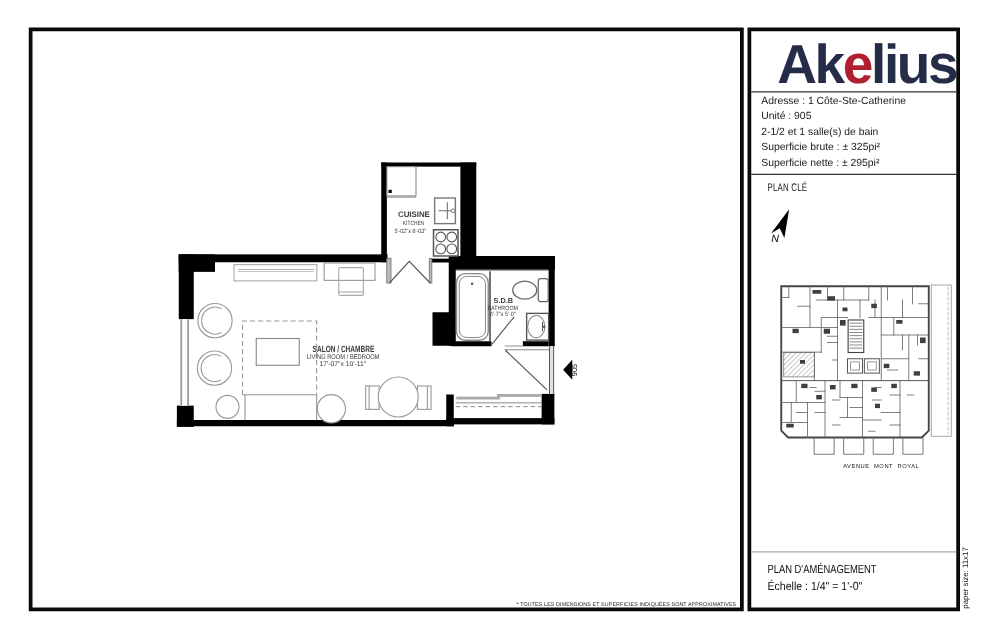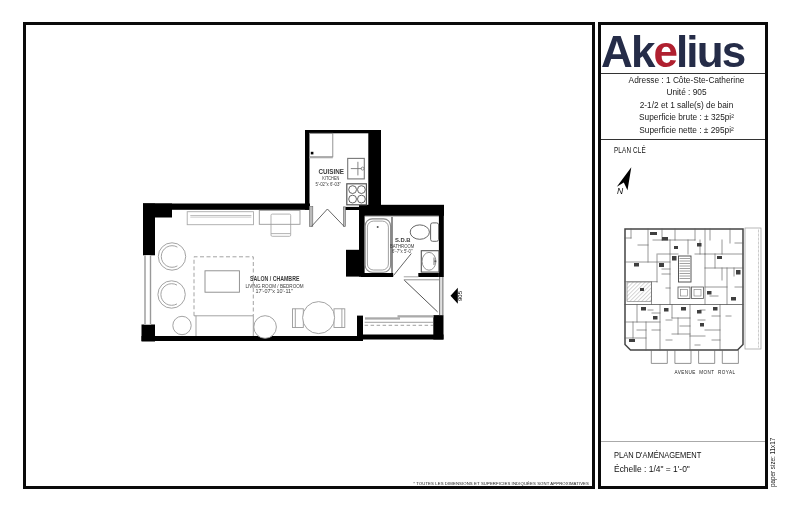--- a/index.html
+++ b/index.html
@@ -1,27 +1,27 @@
 <!DOCTYPE html>
 <html><head>
 <meta charset="utf-8">
 <style>
   html,body{margin:0;padding:0;}
   body{width:792px;height:512px;background:#ffffff;position:relative;overflow:hidden;
        font-family:"Liberation Sans", sans-serif;}
   .abs{position:absolute;}
   #mainframe{left:23px;top:22px;width:572px;height:467px;border:3px solid #0a0a0a;box-sizing:border-box;}
   #panel{left:598px;top:22px;width:170px;height:467px;border:3px solid #0a0a0a;box-sizing:border-box;}
-  #logo{left:0;top:2px;width:164px;text-align:left;
+  #logo{left:0;top:2px;width:164px;text-align:right;
         font-size:44px;font-weight:bold;letter-spacing:-1.9px;color:#252c48;}
   #logo .e{color:#b02030;}
   .hr1{left:0px;top:47.6px;width:164px;height:1px;background:#333;}
   .hr2{left:0px;top:114px;width:164px;height:1px;background:#333;}
   .hr3{left:0px;top:416px;width:164px;height:1px;background:#aaa;}
-  #info{left:8px;top:48.6px;width:155px;font-size:8.3px;color:#1a1a1a;line-height:12.5px;text-align:center;}
+  #info{left:8px;top:48.6px;width:155px;font-size:8.3px;color:#1a1a1a;line-height:12.5px;}
   #plancle{left:13px;top:119.5px;font-size:8.8px;color:#111;letter-spacing:0.2px;transform:scaleX(0.72);transform-origin:0 0;}
   #avenue{left:22px;top:345px;width:164px;text-align:center;font-size:4.6px;color:#222;letter-spacing:0.45px;}
   #amen{left:13px;top:423.5px;font-size:9.4px;color:#111;letter-spacing:0px;transform:scaleX(0.8);transform-origin:0 0;white-space:nowrap;}
   #echelle{left:13px;top:437.5px;font-size:9.4px;color:#111;transform:scaleX(0.9);transform-origin:0 0;white-space:nowrap;}
   #papersize{left:769px;top:487px;width:48px;font-size:6.3px;color:#222;
              transform:rotate(-90deg);transform-origin:0 0;white-space:nowrap;}
   #footnote{left:0;top:455.5px;width:563px;text-align:right;font-size:4.25px;color:#222;letter-spacing:0.1px;}
   svg{position:absolute;left:0;top:0;}
 </style>
 </head>

